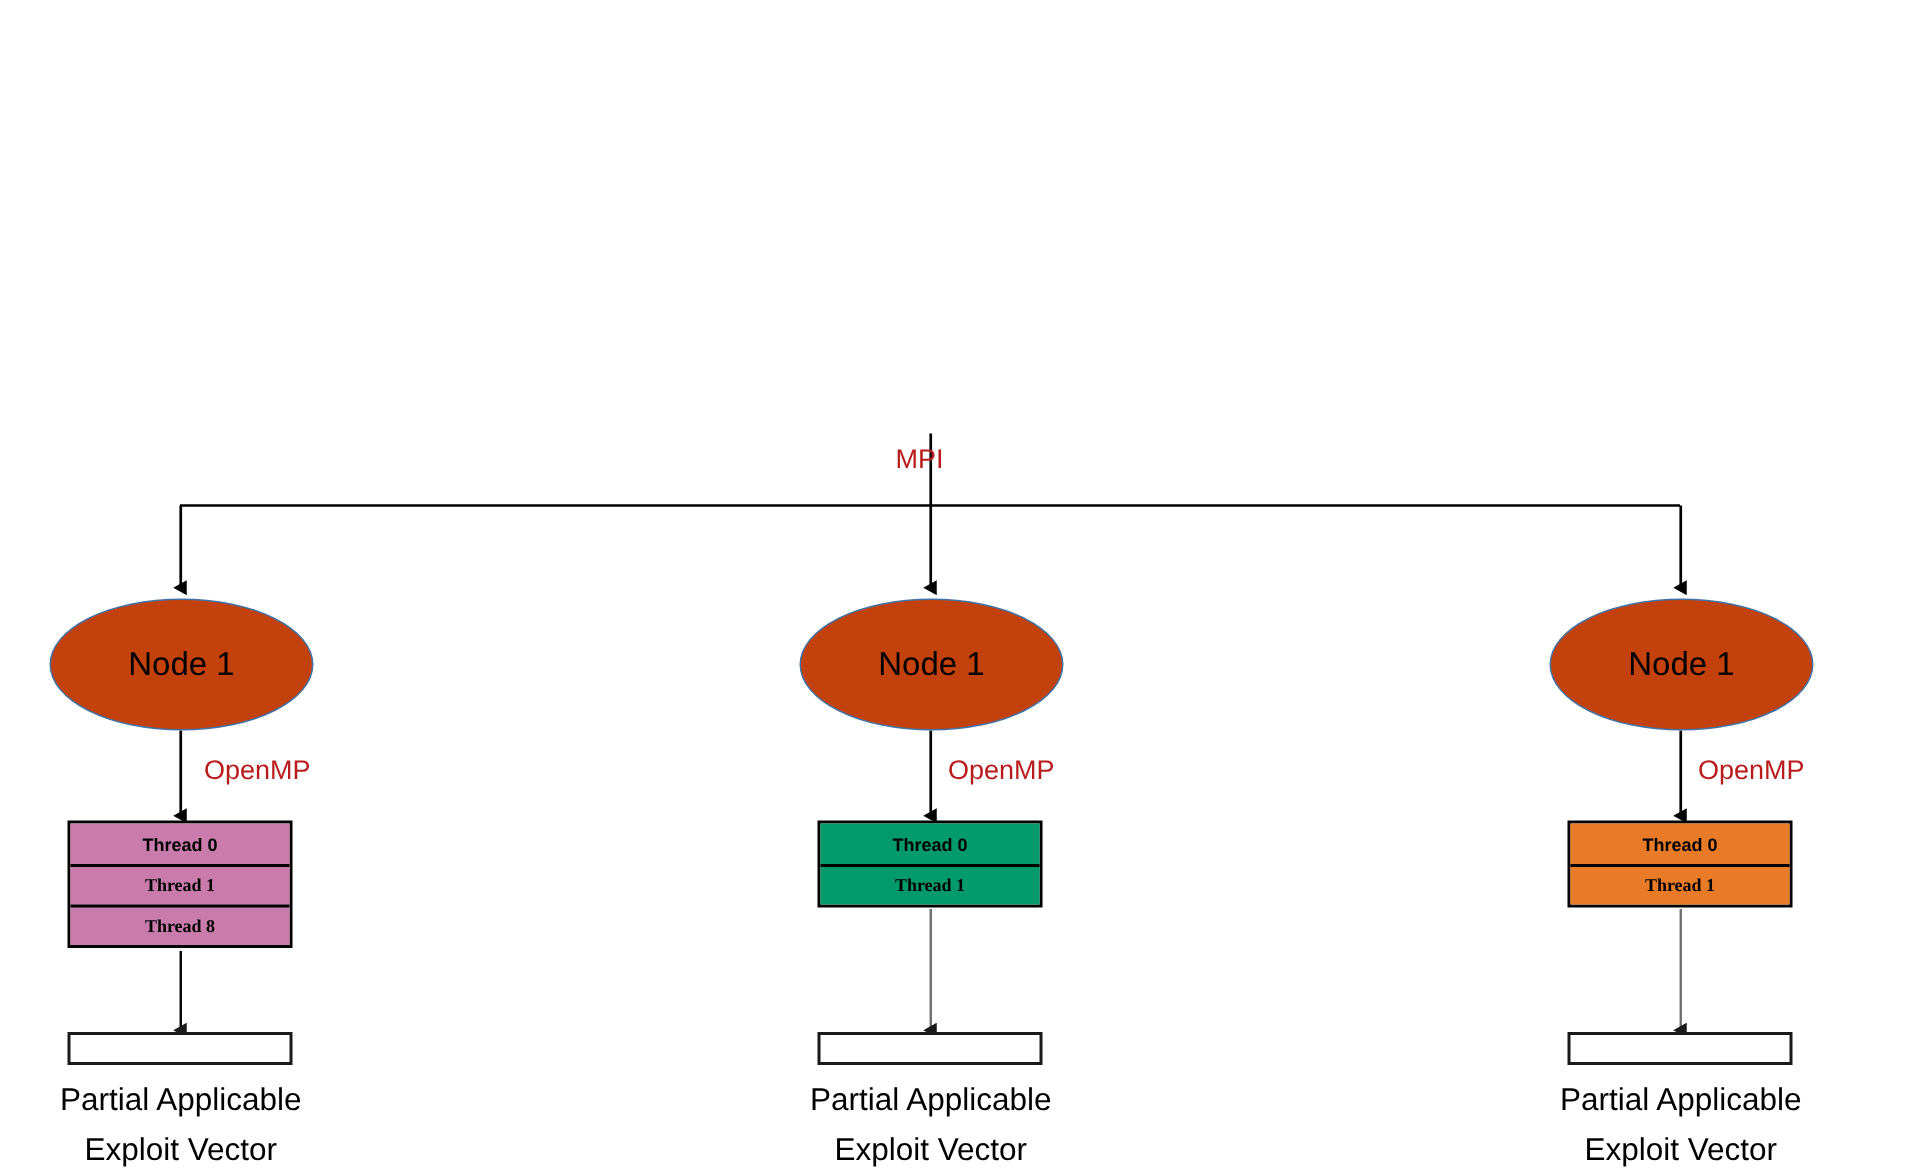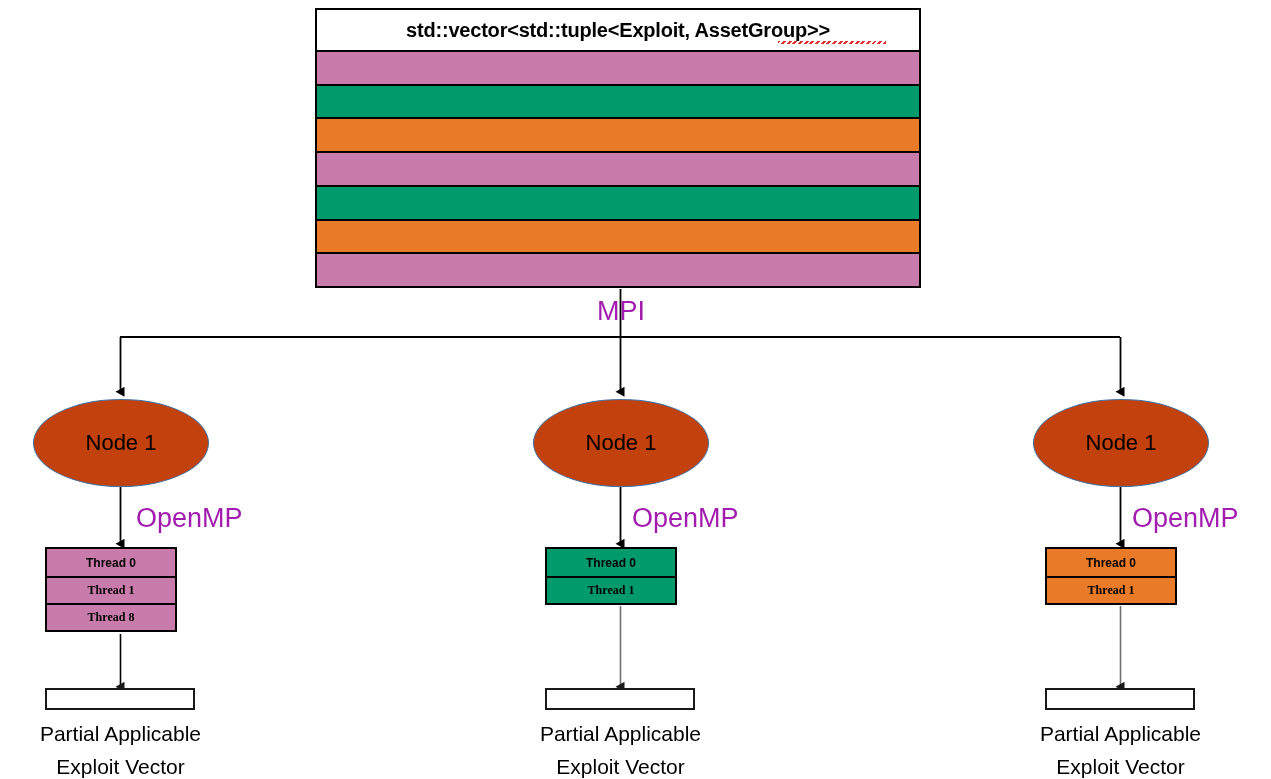--- a/index.html
+++ b/index.html
@@ -52,24 +52,24 @@
   }
   .vec-row {
     flex: 1 1 0;
     border-top: 2px solid #000000;
     box-sizing: border-box;
   }
 
   
   .lbl {
     position: absolute;
-    font-size: 27px;
+    font-size: 18px;
     line-height: 1.18;
     white-space: nowrap;
-    color: #a21caf;
+    color: #b91c1c;
   }
   .caption {
     position: absolute;
     font-size: 21px;
     line-height: 1.55;
     text-align: center;
     color: #000000;
   }
 
   
@@ -94,21 +94,21 @@
     align-items: center;
     justify-content: center;
     font-size: 22px;
     color: #000000;
     box-sizing: border-box;
   }
 
   
   .thread-stack {
     position: absolute;
-    width: 132px;
+    width: 150px;
     border: 2px solid #000000;
     box-sizing: border-box;
   }
   .thread-row {
     height: 27px;
     display: flex;
     align-items: center;
     justify-content: center;
     font-size: 12px;
     font-weight: bold;
@@ -128,33 +128,20 @@
     border: 2px solid #1a1a1a;
     background: #ffffff;
     box-sizing: border-box;
   }
 </style>
 </head>
 <body>
 
 <div id="canvas">
 
-  <div id="vector-block">
-    <div class="vec-header">
-      <span>std::vector&lt;std::tuple&lt;Exploit, AssetGroup&gt;&gt;</span>
-      <span class="squiggle"></span>
-    </div>
-    <div class="vec-row" style="background:#C97CAC;"></div>
-    <div class="vec-row" style="background:#019A6B;"></div>
-    <div class="vec-row" style="background:#E97B28;"></div>
-    <div class="vec-row" style="background:#C97CAC;"></div>
-    <div class="vec-row" style="background:#019A6B;"></div>
-    <div class="vec-row" style="background:#E97B28;"></div>
-    <div class="vec-row" style="background:#C97CAC;"></div>
-  </div>
 
   <svg id="wires" viewBox="0 0 1271 779">
     <defs>
       <marker id="arrowBlack" markerWidth="10" markerHeight="10" refX="5.2" refY="4" orient="auto" markerUnits="userSpaceOnUse">
         <path d="M0,0 L10,0 L5,9 Z" fill="#000000"></path>
       </marker>
       <marker id="arrowGray" markerWidth="10" markerHeight="10" refX="5.2" refY="4" orient="auto" markerUnits="userSpaceOnUse">
         <path d="M0,0 L10,0 L5,9 Z" fill="#1a1a1a"></path>
       </marker>
     </defs>

